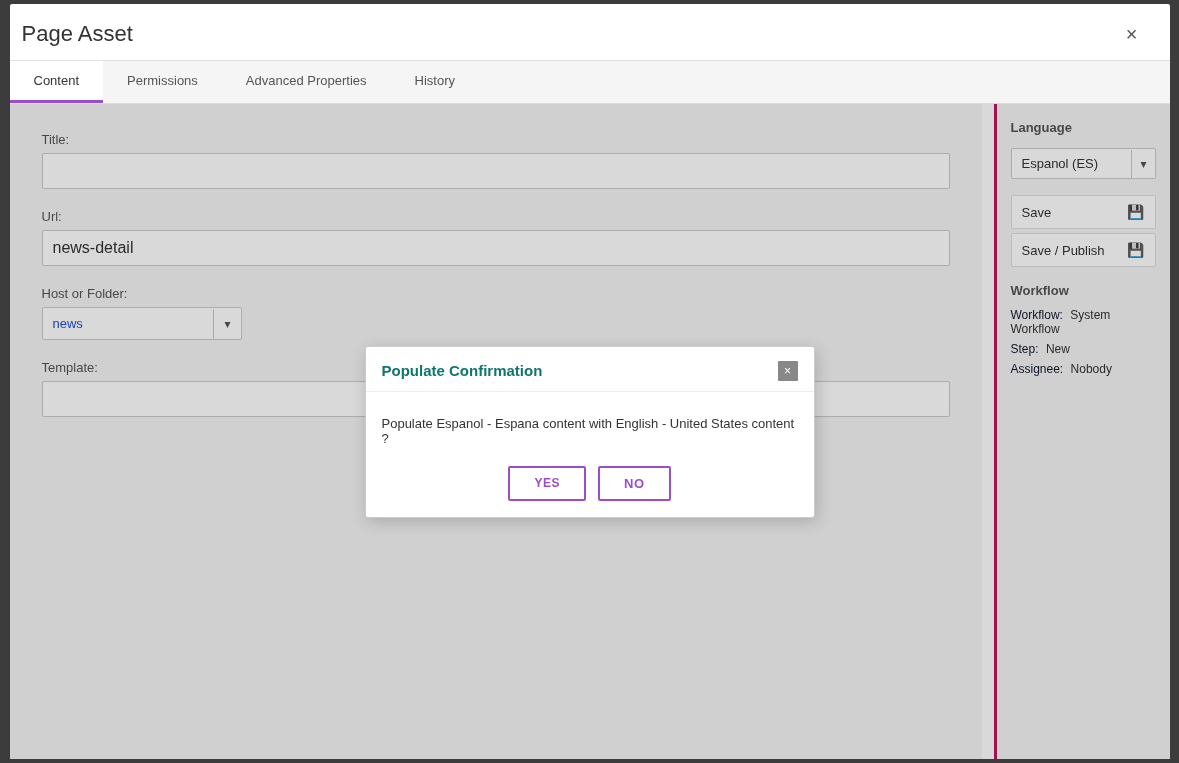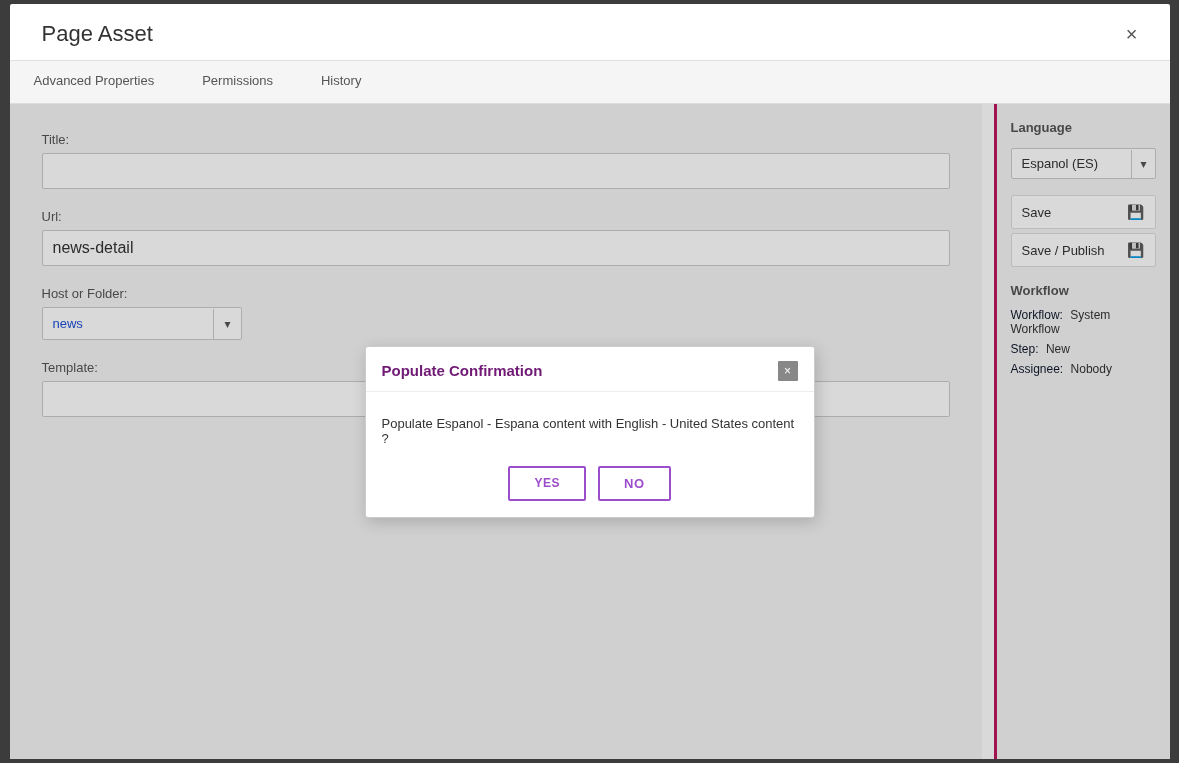--- a/index.html
+++ b/index.html
@@ -34,21 +34,21 @@
       position: relative;
       display: flex;
       flex-direction: column;
     }
 
     
     .modal-header {
       display: flex;
       align-items: center;
       justify-content: space-between;
-      padding: 16px 24px 12px 32px;
+      padding: 16px 24px 12px 12px;
       border-bottom: 1px solid #e0e0e0;
     }
     .modal-title {
       font-size: 22px;
       font-weight: 400;
       color: #333;
     }
     .modal-close-btn {
       background: none;
       border: none;
@@ -231,21 +231,21 @@
     .popup-header {
       display: flex;
       align-items: center;
       justify-content: space-between;
       padding: 14px 16px 10px 16px;
       border-bottom: 1px solid #eee;
     }
     .popup-title {
       font-size: 15px;
       font-weight: 600;
-      color: #701a75;
+      color: #0f766e;
     }
     .popup-close {
       background: #888;
       border: none;
       color: #fff;
       font-size: 12px;
       width: 20px;
       height: 20px;
       cursor: pointer;
       display: flex;
@@ -294,22 +294,23 @@
 
 <div class="modal-overlay">
   <div class="modal-window">
 
     <div class="modal-header">
       <span class="modal-title">Page Asset</span>
       <button class="modal-close-btn">×</button>
     </div>
 
     <div class="tabs-bar">
+      <button class="tab-item active">Content</button>
+      <button class="tab-item">Permissions</button>
       <button class="tab-item">Advanced Properties</button>
-      <button class="tab-item">Permissions</button>
       <button class="tab-item">History</button>
     </div>
 
     <div class="modal-body">
 
       <div class="form-area">
 
         <div class="form-group">
           <label class="form-label">Title:</label>
           <input class="form-input" type="text" value="" style="">

